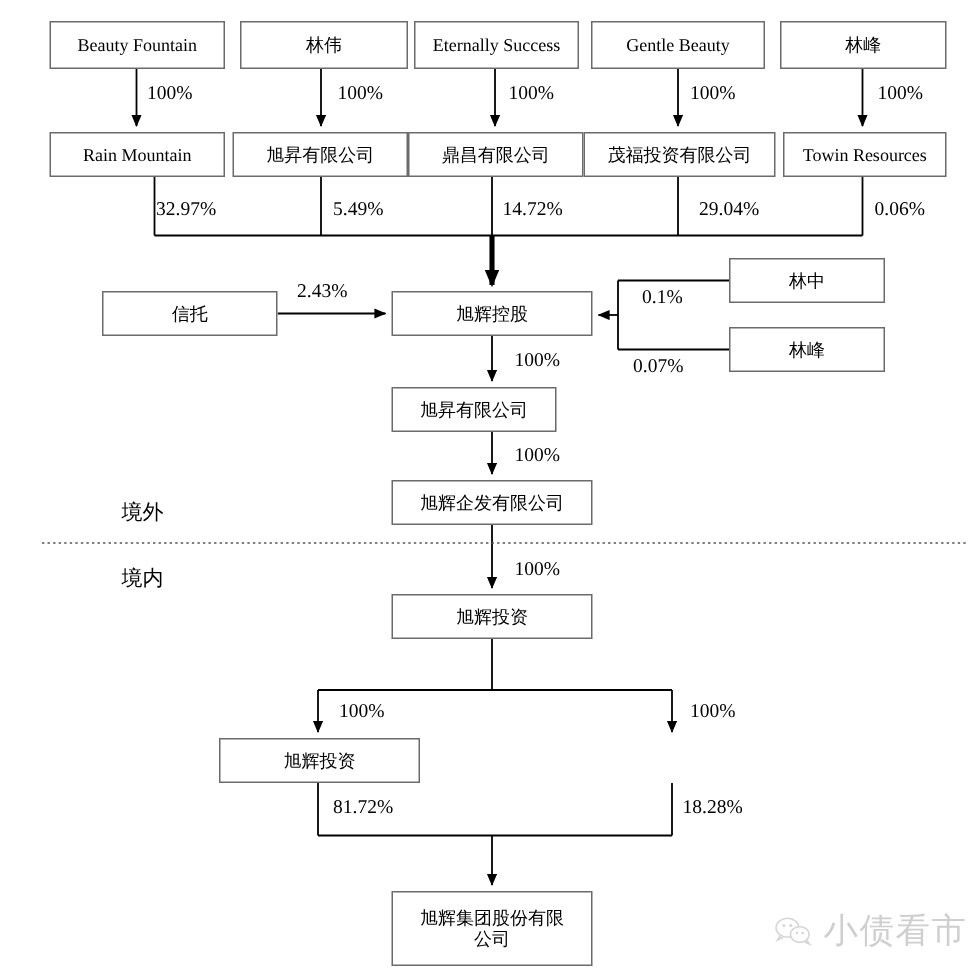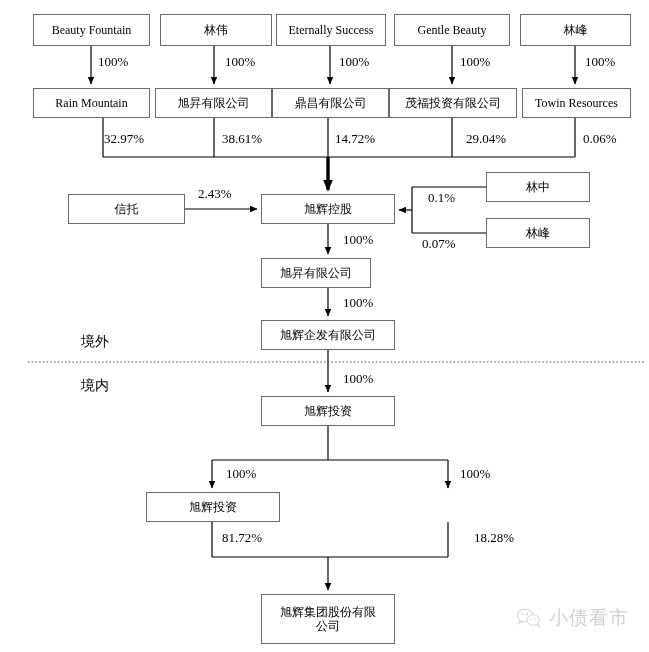--- a/index.html
+++ b/index.html
@@ -64,21 +64,21 @@
     position: absolute;
     left: 516px;
     top: 605px;
     display: flex;
     align-items: center;
     gap: 7px;
     opacity: 0.40;
   }
   #watermark .wm-text {
     font-family: "DejaVu Sans", "Liberation Sans", sans-serif;
-    font-size: 19px;
+    font-size: 23px;
     color: #8a8a8a;
     letter-spacing: 1px;
   }
 </style>
 </head>
 <body>
 
 <div id="chart-root">
 
   <svg class="layer" viewBox="0 0 649 652" preserveAspectRatio="none" aria-hidden="true">
@@ -201,38 +201,38 @@
 公司</span>
   </div>
 
   <span class="edge-label" style="left:98px;  top:54px;">100%</span>
   <span class="edge-label" style="left:225px; top:54px;">100%</span>
   <span class="edge-label" style="left:339px; top:54px;">100%</span>
   <span class="edge-label" style="left:460px; top:54px;">100%</span>
   <span class="edge-label" style="left:585px; top:54px;">100%</span>
 
   <span class="edge-label" style="left:104px; top:131px;">32.97%</span>
-  <span class="edge-label" style="left:222px; top:131px;">38.61%</span>
+  <span class="edge-label" style="left:222px; top:131px;">5.49%</span>
   <span class="edge-label" style="left:335px; top:131px;">14.72%</span>
   <span class="edge-label" style="left:466px; top:131px;">29.04%</span>
   <span class="edge-label" style="left:583px; top:131px;">0.06%</span>
 
   <span class="edge-label" style="left:198px; top:186px;">2.43%</span>
   <span class="edge-label" style="left:428px; top:190px;">0.1%</span>
   <span class="edge-label" style="left:422px; top:236px;">0.07%</span>
 
   <span class="edge-label" style="left:343px; top:232px;">100%</span>
   <span class="edge-label" style="left:343px; top:295px;">100%</span>
   <span class="edge-label" style="left:343px; top:371px;">100%</span>
 
   <span class="edge-label" style="left:226px; top:466px;">100%</span>
   <span class="edge-label" style="left:460px; top:466px;">100%</span>
 
   <span class="edge-label" style="left:222px; top:530px;">81.72%</span>
-  <span class="edge-label" style="left:474px; top:530px;">18.28%</span>
+  <span class="edge-label" style="left:455px; top:530px;">18.28%</span>
 
   <span class="zone-label" style="left:81px; top:333px;">境外</span>
   <span class="zone-label" style="left:81px; top:377px;">境内</span>
 
   <div id="watermark">
     <svg width="26" height="22" viewBox="0 0 26 22">
       <ellipse cx="9" cy="8.5" rx="7.6" ry="6.3" fill="none" stroke="#9a9a9a" stroke-width="1.1"></ellipse>
       <path d="M4.6,13.2 L2.4,16.6 L6.2,14.8" fill="none" stroke="#9a9a9a" stroke-width="1.1"></path>
       <circle cx="6.6" cy="7" r="1.05" fill="#9a9a9a"></circle>
       <circle cx="11.2" cy="7" r="1.05" fill="#9a9a9a"></circle>

